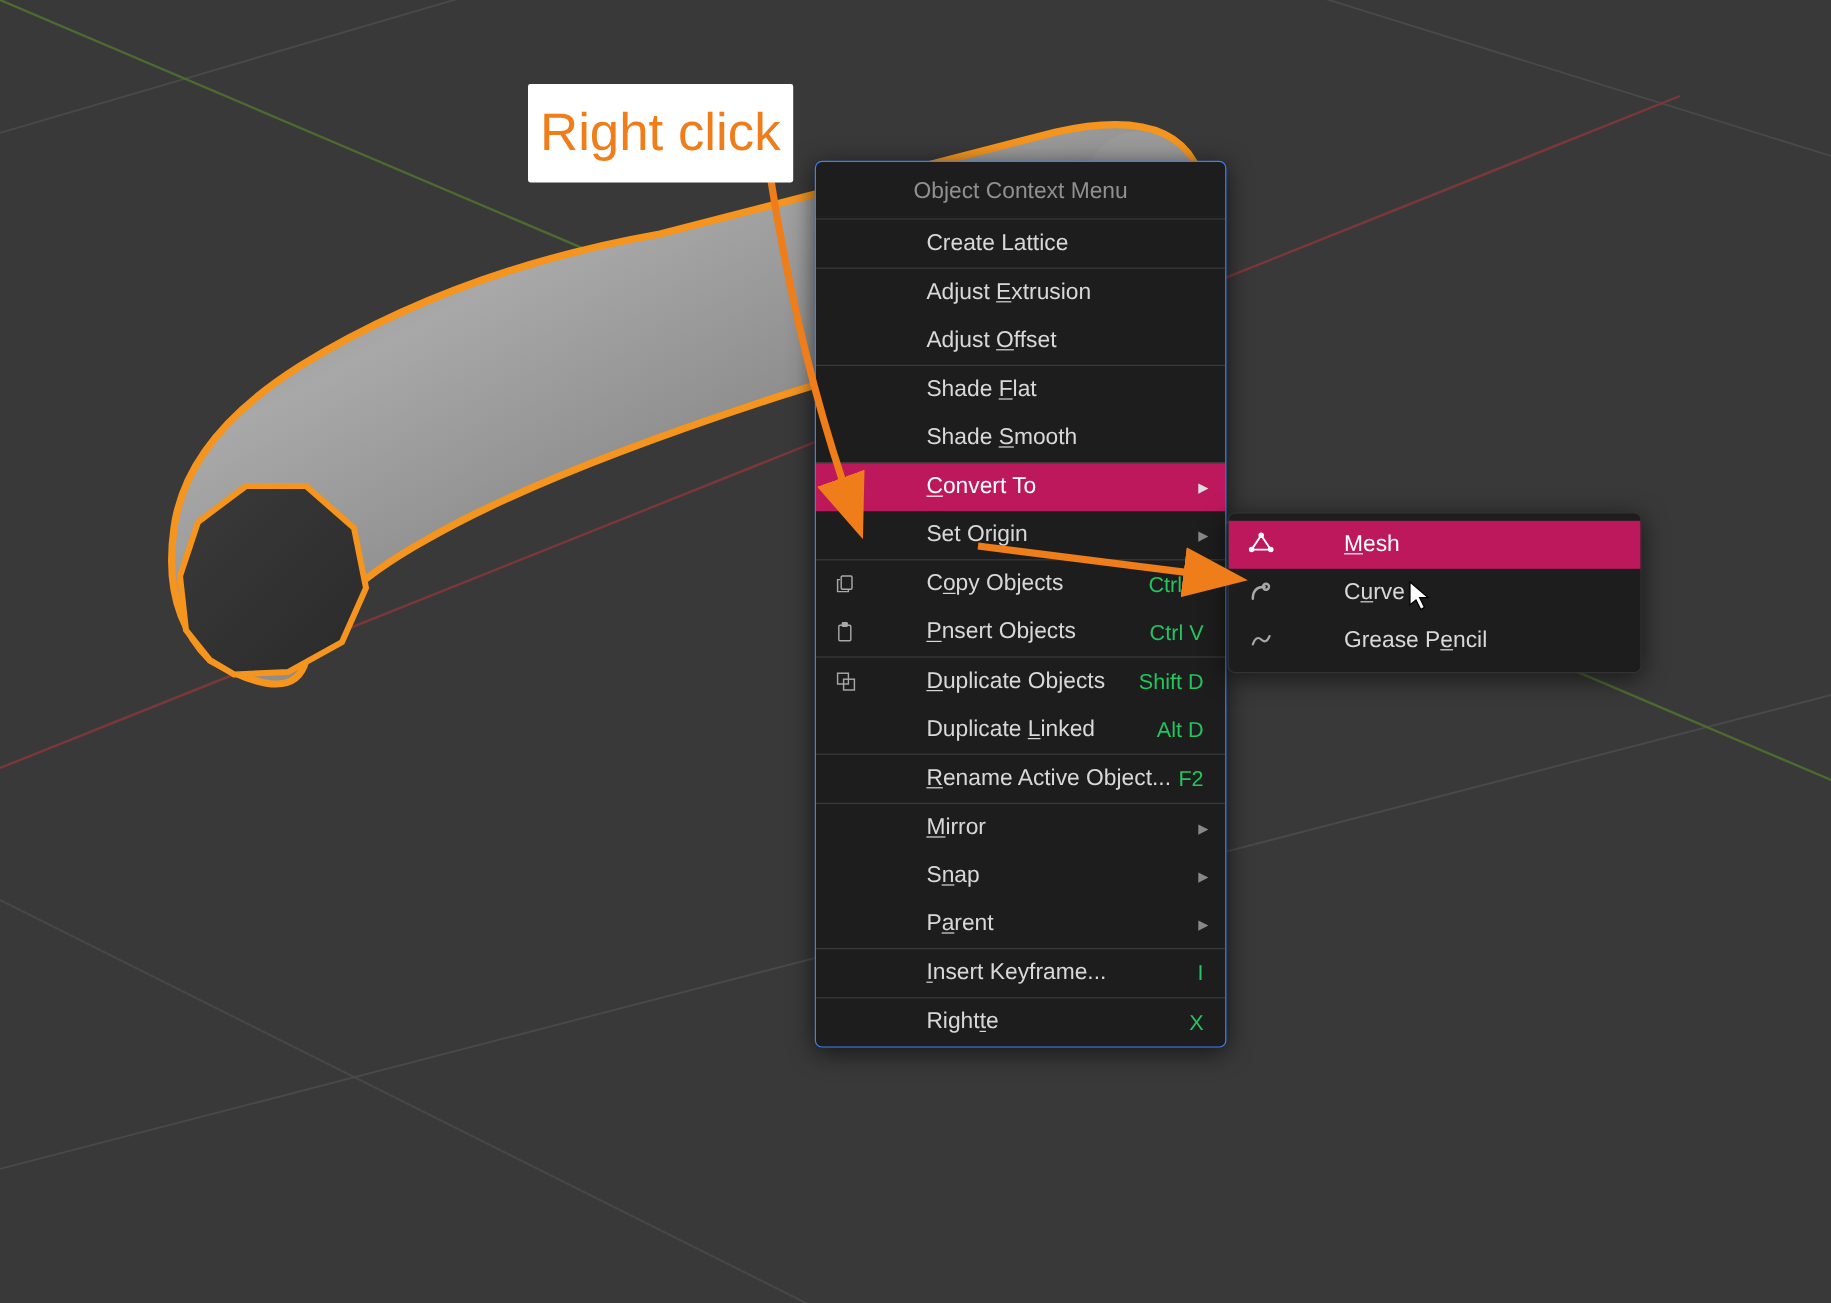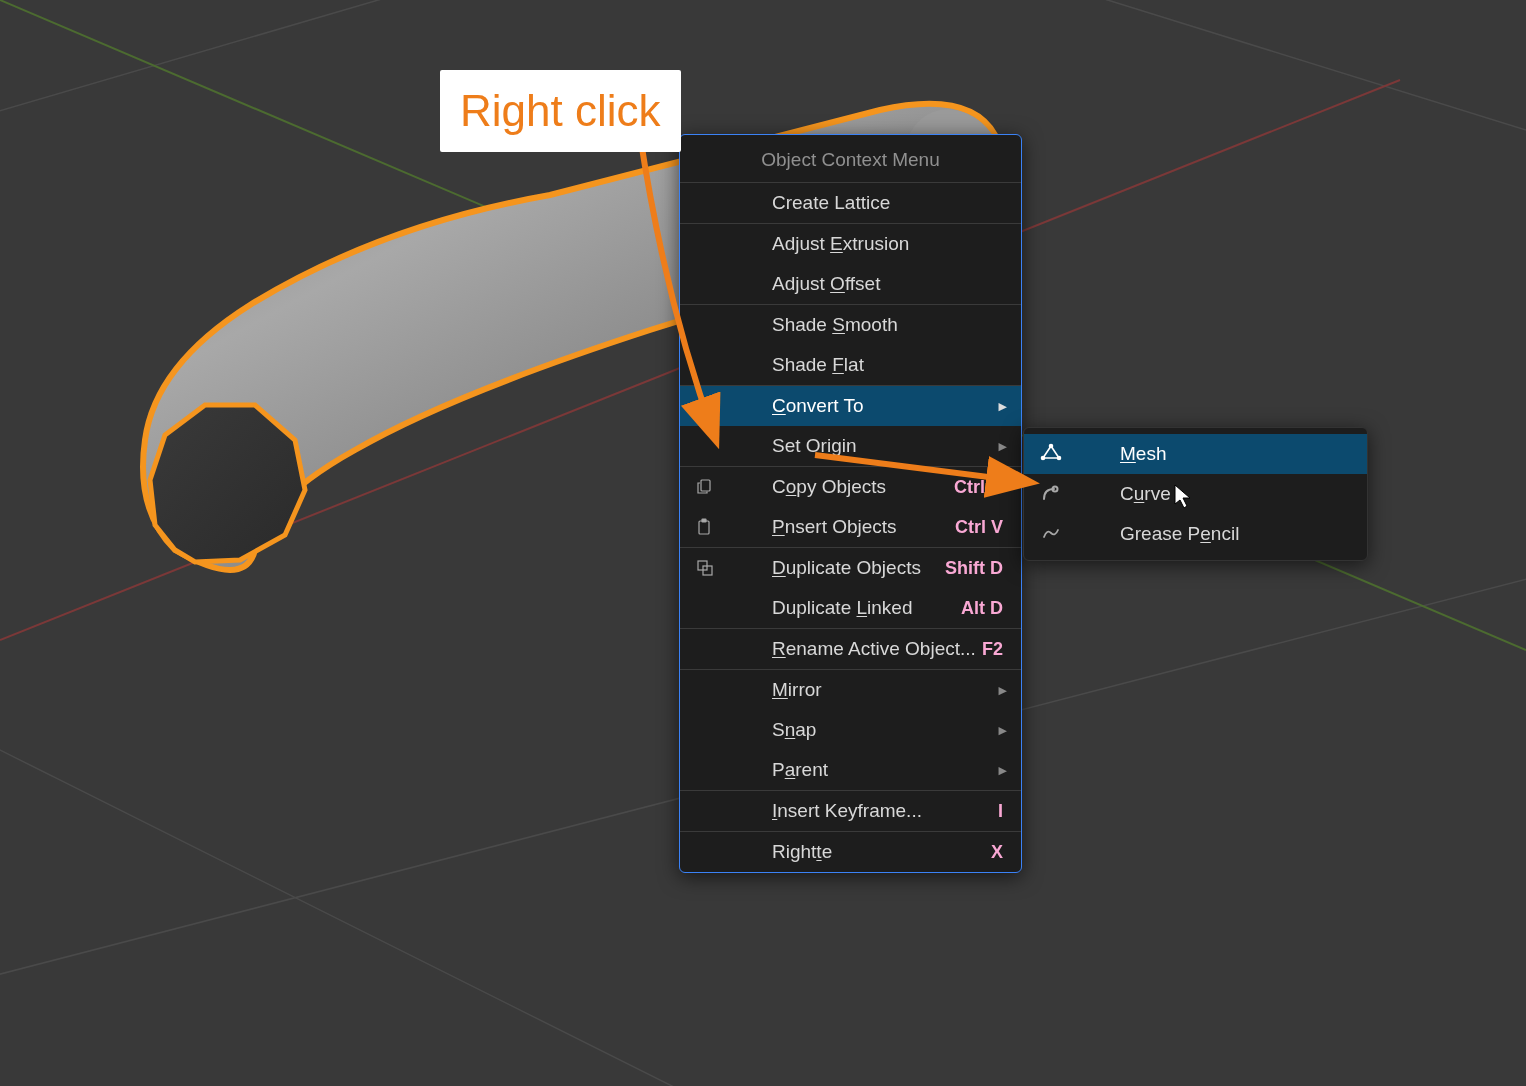--- a/index.html
+++ b/index.html
@@ -33,21 +33,21 @@
       width: 920px;
       height: 520px;
     }
     
     
     .annotation-callout {
       position: absolute;
       left: 440px;
       top: 70px;
       background: #ffffff;
-      padding: 16px 20px;
+      padding: 16px 10px;
       border-radius: 2px;
       font-size: 44px;
       font-weight: 500;
       color: #ee7d1a;
       z-index: 100;
     }
     
     
     .arrow {
       position: absolute;
@@ -86,44 +86,43 @@
     .menu-item {
       display: flex;
       align-items: center;
       padding: 9px 18px 9px 48px;
       position: relative;
       cursor: default;
       min-height: 39px;
     }
     
     .menu-item.highlighted {
-      background: #0c4a6e;
+      background: #be185d;
       color: #ffffff;
     }
     
     .menu-item .icon {
       position: absolute;
       left: 13px;
       width: 24px;
       height: 24px;
       display: flex;
       align-items: center;
       justify-content: center;
       color: #a8a8a8;
     }
     
     .menu-item .label {
       flex: 1;
       margin-left: 44px;
     }
     
     .menu-item .shortcut {
-      color: #f9a8d4;
+      color: #22c55e;
       font-size: 18px;
-      font-weight: bold;
     }
     
     .menu-item .submenu-arrow {
       position: absolute;
       right: 14px;
       color: #888888;
       font-size: 11px;
     }
     
     .menu-item.highlighted .submenu-arrow {
@@ -264,24 +263,24 @@
 
   <div class="menu-item">
     <span class="label"><span>Adjust </span><span class="underline">E</span><span>xtrusion</span></span>
   </div>
   <div class="menu-item">
     <span class="label"><span>Adjust </span><span class="underline">O</span><span>ffset</span></span>
   </div>
   <div class="menu-separator"></div>
 
   <div class="menu-item">
+    <span class="label"><span>Shade </span><span class="underline">F</span><span>lat</span></span>
+  </div>
+  <div class="menu-item">
     <span class="label"><span>Shade </span><span class="underline">S</span><span>mooth</span></span>
-  </div>
-  <div class="menu-item">
-    <span class="label"><span>Shade </span><span class="underline">F</span><span>lat</span></span>
   </div>
   <div class="menu-separator"></div>
 
   <div class="menu-item highlighted">
     <span class="label"><span class="underline">C</span><span>onvert To</span></span>
     <span class="submenu-arrow">▶</span>
   </div>
   <div class="menu-item">
     <span class="label"><span>Set Ori</span><span class="underline">g</span><span>in</span></span>
     <span class="submenu-arrow">▶</span>

